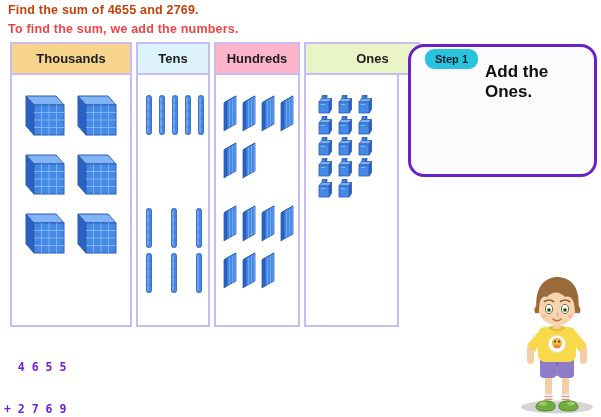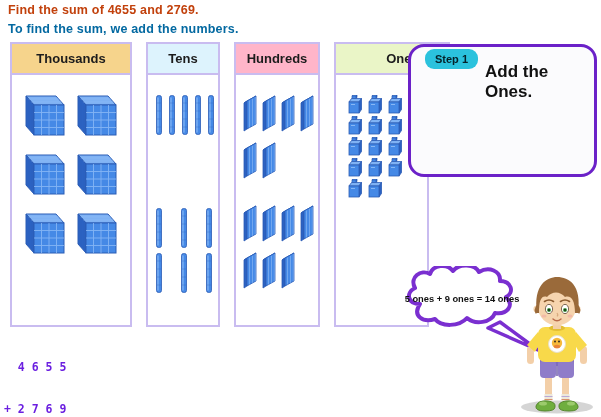--- a/index.html
+++ b/index.html
@@ -2,24 +2,24 @@
 <html style="--table-border: #C9BCF0; --step-border: #6B21C8; --badge-bg: #2BC2DD; --add-color: #6B1FE0;"><head>
 <meta charset="utf-8">
 <style>
   html,body{margin:0;padding:0;background:#ffffff;}
   body{width:601px;height:417px;font-family:"Liberation Sans",sans-serif;}
   #stage{position:relative;width:601px;height:417px;background:#fff;overflow:hidden;}
 
   
   .title-line{position:absolute;left:8px;font-size:12.5px;font-weight:bold;letter-spacing:.2px;}
   #title1{top:3px;color:#c2410c;}
-  #title2{top:22px;color:#0369a1;}
+  #title2{top:22px;color:#ef4444;}
 
   
-  .pv-table{position:absolute;left:10px;top:42px;display:flex;gap:14px;}
+  .pv-table{position:absolute;left:10px;top:42px;display:flex;gap:4px;}
   .pv-col{display:flex;flex-direction:column;}
   .pv-head{border:2px solid var(--table-border,#C9BCF0);height:29px;display:flex;align-items:center;justify-content:center;
            font-size:13px;font-weight:bold;color:#1c1c1c;}
   .pv-body{border:2px solid var(--table-border,#C9BCF0);border-top:none;height:230px;background:#fff;
            padding-top:20px;box-sizing:content-box;}
   .col-thousands .pv-head,.col-thousands .pv-body{width:118px;}
   .col-hundreds  .pv-head,.col-hundreds  .pv-body{width:82px;}
   .col-tens      .pv-head,.col-tens      .pv-body{width:70px;}
   .col-ones      .pv-head,.col-ones      .pv-body{width:91px;}
 
@@ -426,32 +426,20 @@
           </div>
         </div>
       </div>
     </div>
 
   <div class="step-panel">
     <div class="step-badge">Step 1</div>
     <div class="step-text">Add the Ones.</div>
   </div>
 
-  <div class="bubble-wrap">
-    <svg width="172" height="90" viewBox="0 0 172 90">
-      <g>
-        <path d="M98,56 L136,84 L86,62 Z" fill="#ffffff" stroke="#7A2FD0" stroke-width="3.5" stroke-linejoin="round"></path>
-        <path d="M18,38 C6,38 3,27 13,22 C7,11 19,3 28,8 C31,-1 45,-3 51,5
-                 C57,-3 73,-2 77,6 C87,0 99,5 98,15 C109,15 113,26 104,31
-                 C113,39 105,49 93,47 C89,57 73,59 65,52 C57,61 39,61 33,53
-                 C21,57 10,50 18,38 Z" fill="#ffffff" stroke="#7A2FD0" stroke-width="4" stroke-linejoin="round"></path>
-      </g>
-      <text x="60" y="36" text-anchor="middle" font-family="Liberation Sans, sans-serif" font-size="9.3" font-weight="bold" fill="#111">5 ones + 9 ones = 14 ones</text>
-    </svg>
-  </div>
 
   <div class="boy-wrap">
     <svg width="87" height="143" viewBox="0 0 87 143">
       <ellipse cx="43" cy="135" rx="36" ry="6.5" fill="#c7c7c7" opacity="0.75"></ellipse>
 
       <rect x="31" y="102" width="7" height="26" rx="3" fill="#F3CFA8"></rect>
       <rect x="48" y="102" width="7" height="26" rx="3" fill="#F3CFA8"></rect>
 
       <rect x="30.5" y="122" width="8" height="9" fill="#EDE8DA"></rect>
       <rect x="47.5" y="122" width="8" height="9" fill="#EDE8DA"></rect>

